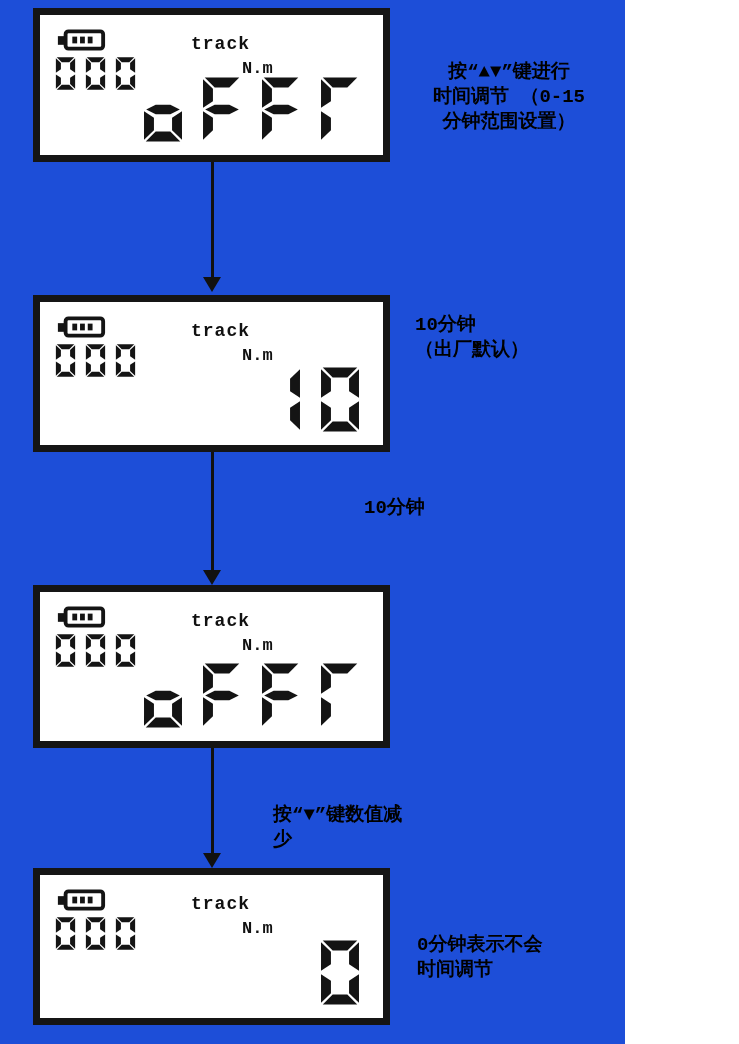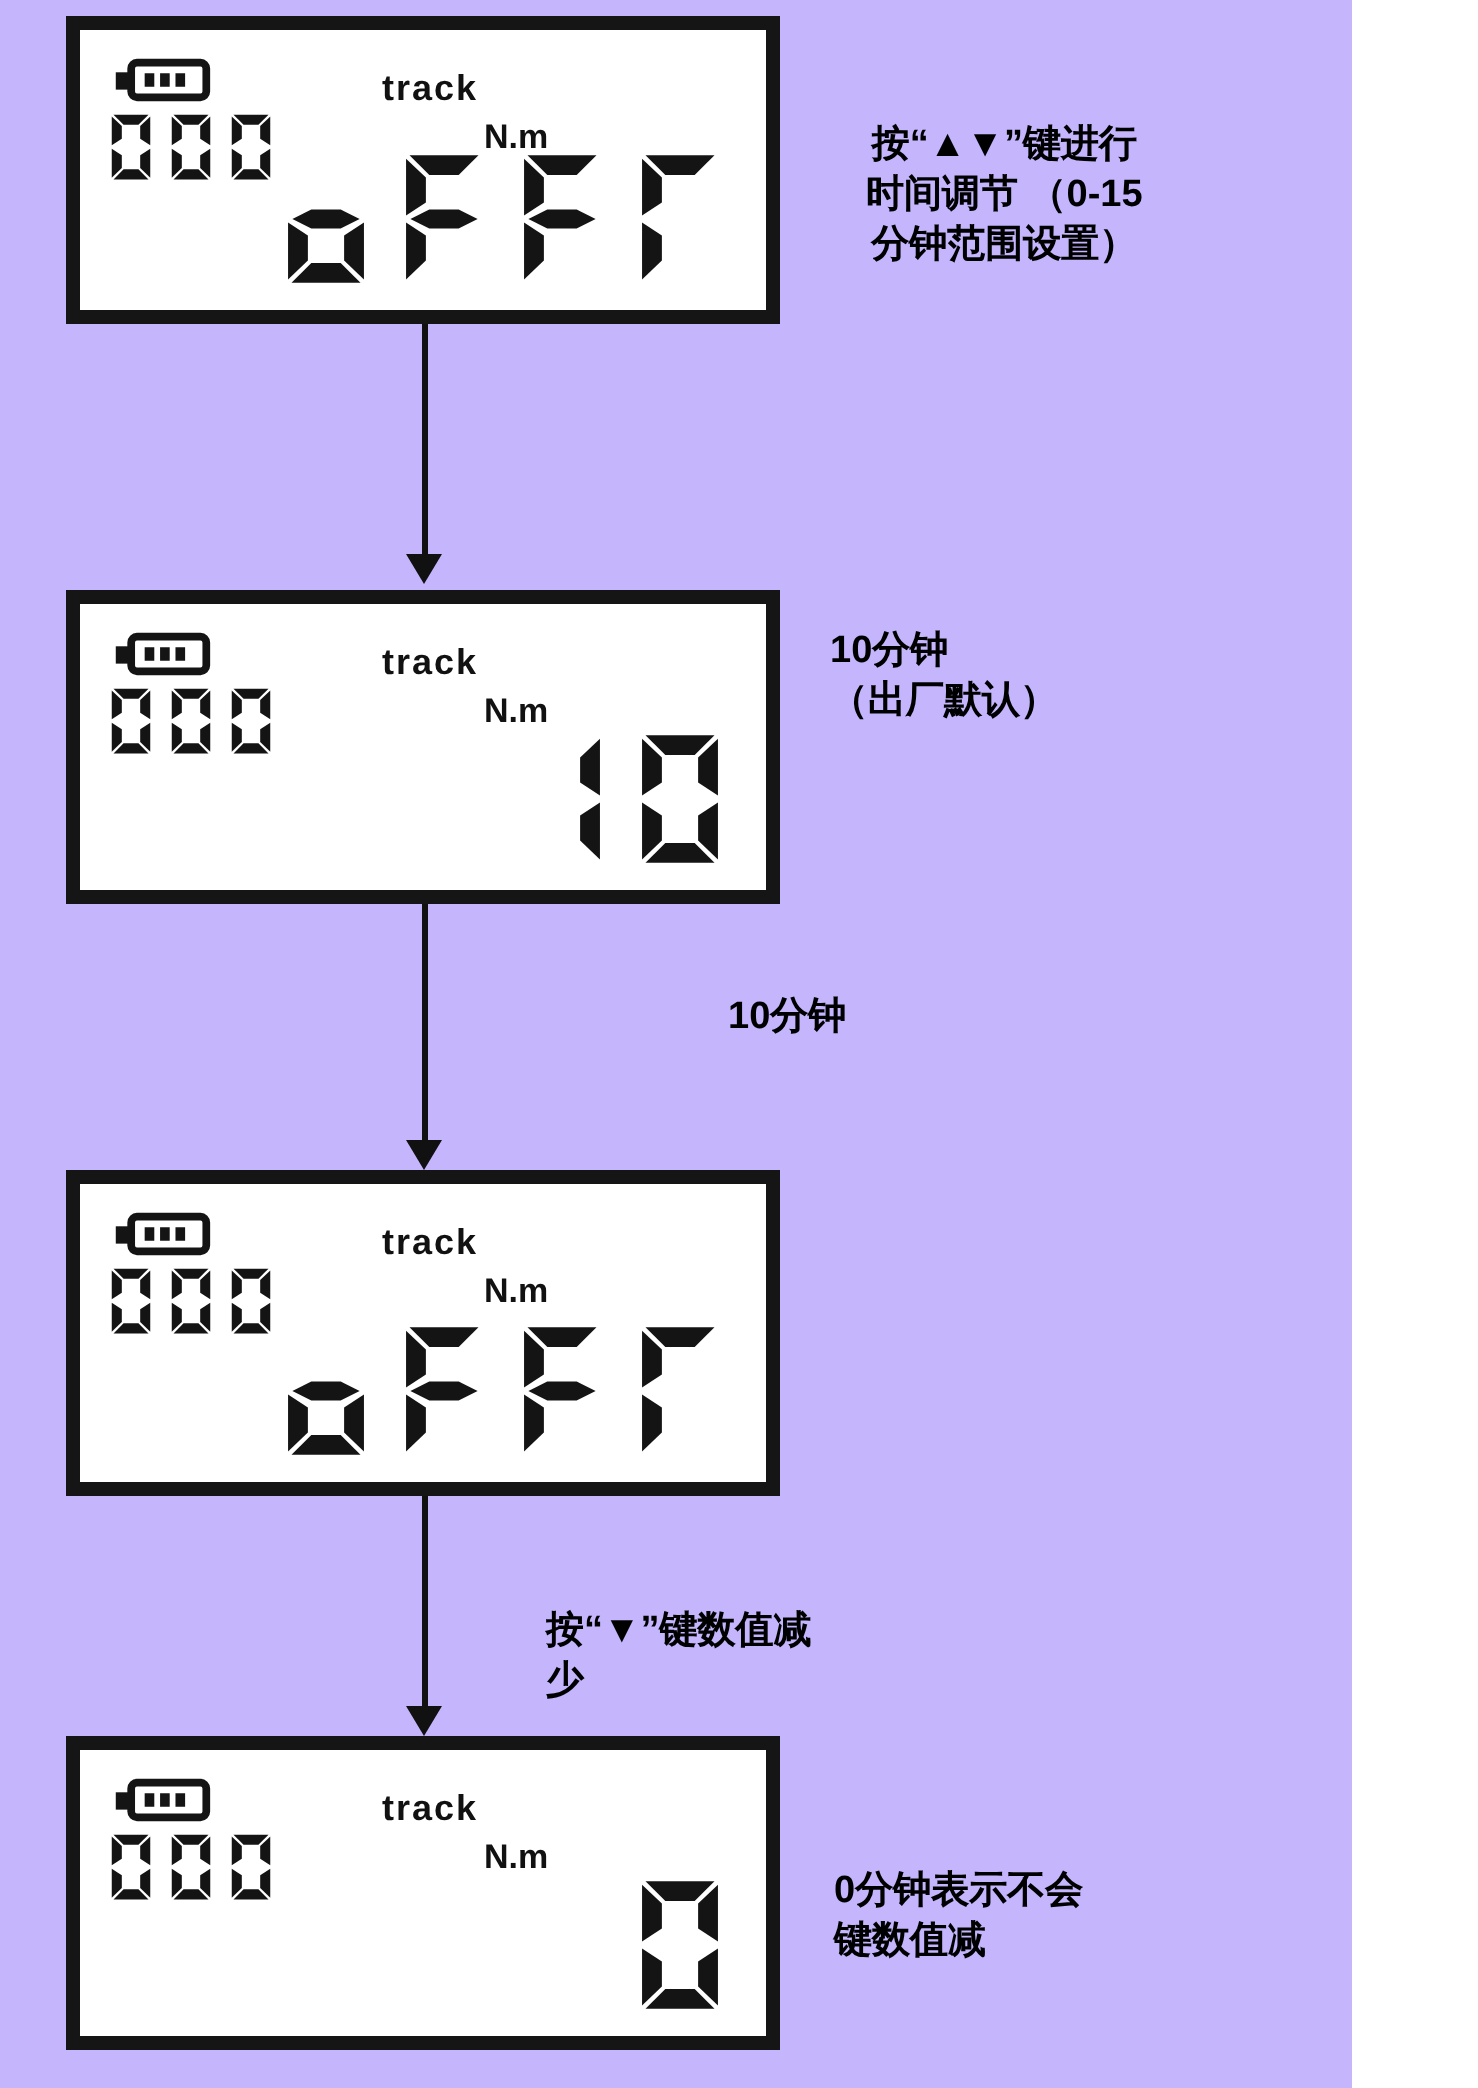--- a/index.html
+++ b/index.html
@@ -1,17 +1,17 @@
 <!DOCTYPE html>
 <html><head>
 <meta charset="utf-8">
 <style>
   html,body{margin:0;padding:0;background:#fff;}
-  .canvas{position:relative;width:676px;height:1044px;background:#c4b5fd;
-          font-family:Liberation Sans, sans-serif;overflow:hidden;}
+  .canvas{position:relative;width:625px;height:1044px;background:#1d4ed8;
+          font-family:Liberation Mono, monospace;overflow:hidden;}
 
   
   .lcd-panel{position:absolute;left:33px;width:357px;background:#fff;
              border:7px solid #151515;box-sizing:border-box;}
   #panel1{top:8px;height:154px;}
   #panel2{top:295px;height:157px;}
   #panel3{top:585px;height:163px;}
   #panel4{top:868px;height:157px;}
 
   .battery{position:absolute;left:15px;top:13px;width:52px;height:24px;}
@@ -292,15 +292,15 @@
         </svg>
       </div>
   </div>
 
   <div class="note" id="note1">按“▲▼”键进行
 时间调节 （0-15
 分钟范围设置）</div>
   <div class="note" id="note2">10分钟
 （出厂默认）</div>
   <div class="note" id="note4">0分钟表示不会
-键数值减</div>
+时间调节</div>
 
 </div>
 
 </body></html>

